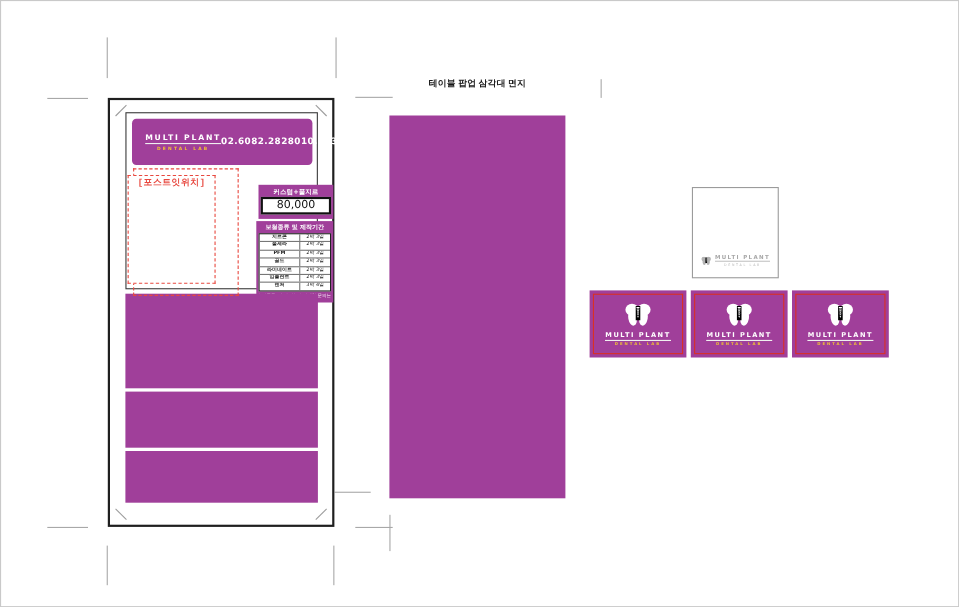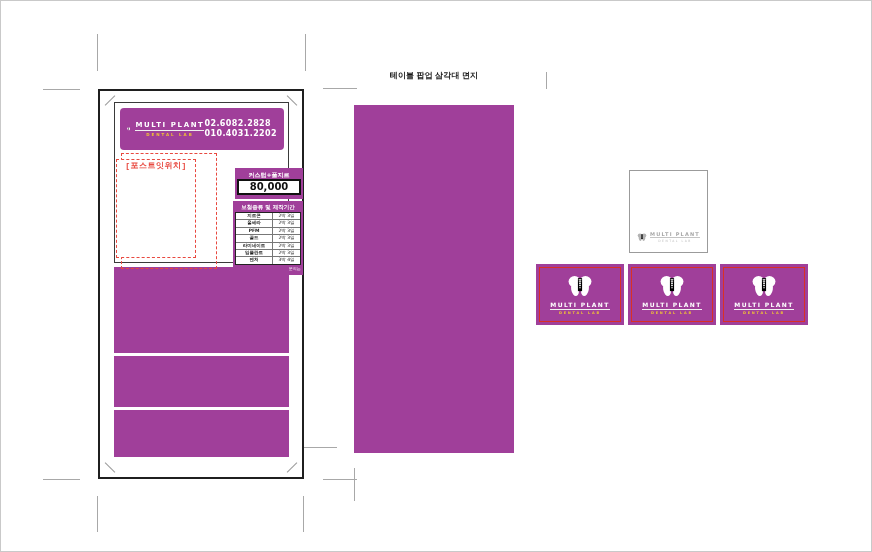--- a/index.html
+++ b/index.html
@@ -28,36 +28,36 @@
                 background:#a03f9a; border-radius:4px; display:flex; align-items:center;
                 padding:0 7px; }
   .logo-svg { display:block; }
   .logo-on-purple { color:#ffffff; }
   .logo-on-white { color:#b3b3b3; }
   .brand-col { margin-left:5px; display:flex; flex-direction:column; align-items:center; }
   .brand-name { color:#fff; font-size:7px; font-weight:700; letter-spacing:1.6px;
                 border-bottom:1px solid #efefef; padding-bottom:1px; white-space:nowrap; }
   .brand-sub  { color:#f2c433; font-size:4px; font-weight:700; letter-spacing:2px;
                 margin-top:1px; white-space:nowrap; }
-  .phones { margin-left:auto; display:flex; flex-direction:column; align-items:flex-start;justify-content:center; }
+  .phones { margin-left:auto; display:flex; align-items:flex-start;justify-content:center; }
   .phone { color:#fff; font-size:8px; font-weight:700; letter-spacing:0.4px; line-height:10px; }
 
   .dash-outer { position:absolute; left:21px; top:62px; width:96px; height:116px;
                 border:1px dashed #e8483f; z-index:5; }
   .dash-inner { position:absolute; left:16px; top:68px; width:80px; height:99px;
                 border:1px dashed #e8483f; background:#fff; z-index:6;
                 display:flex; justify-content:center;font-family:Liberation Mono, monospace; }
   .postit-text { color:#e8483f; font-size:8px; font-weight:700; letter-spacing:0.5px; }
 
   .price-box { position:absolute; left:120px; top:65px; width:68px; height:31px;
                background:#a03f9a; padding:2px; }
   .price-label { color:#fff; font-size:6px; font-weight:700; text-align:center;
                  line-height:9px; white-space:nowrap; }
   .price-value { background:#fff; border:2px solid #111; text-align:center;
-                 font-size:10px; font-weight:700; color:#111; line-height:12px; }
+                 font-size:10px; font-weight:400; color:#111; line-height:12px; }
 
   .sched { position:absolute; left:118px; top:98px; width:70px; height:74px;
            background:#a03f9a; padding:2px; }
   .sched-title { color:#fff; font-size:5.5px; font-weight:700; text-align:center;
                  line-height:9px; white-space:nowrap; }
   .sched-table { background:#fff; border:1px solid #222; }
   .sched-row { display:grid; grid-template-columns:58% 42%; border-bottom:1px solid #777; }
   .sched-row:last-child { border-bottom:none; }
   .sched-cell { font-size:4.5px; line-height:6.4px; text-align:center; color:#222;
                 overflow:hidden; white-space:nowrap; }

